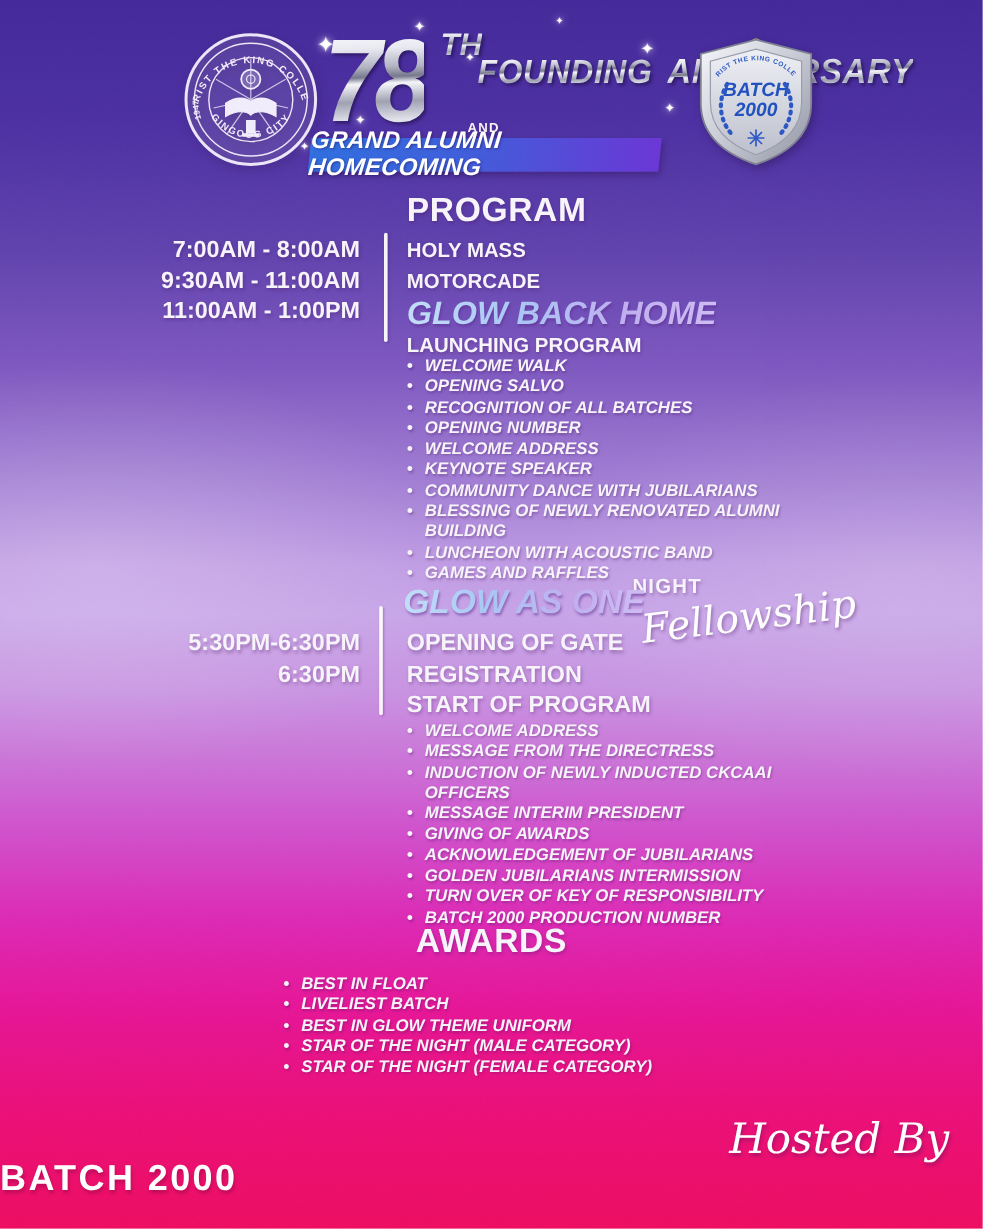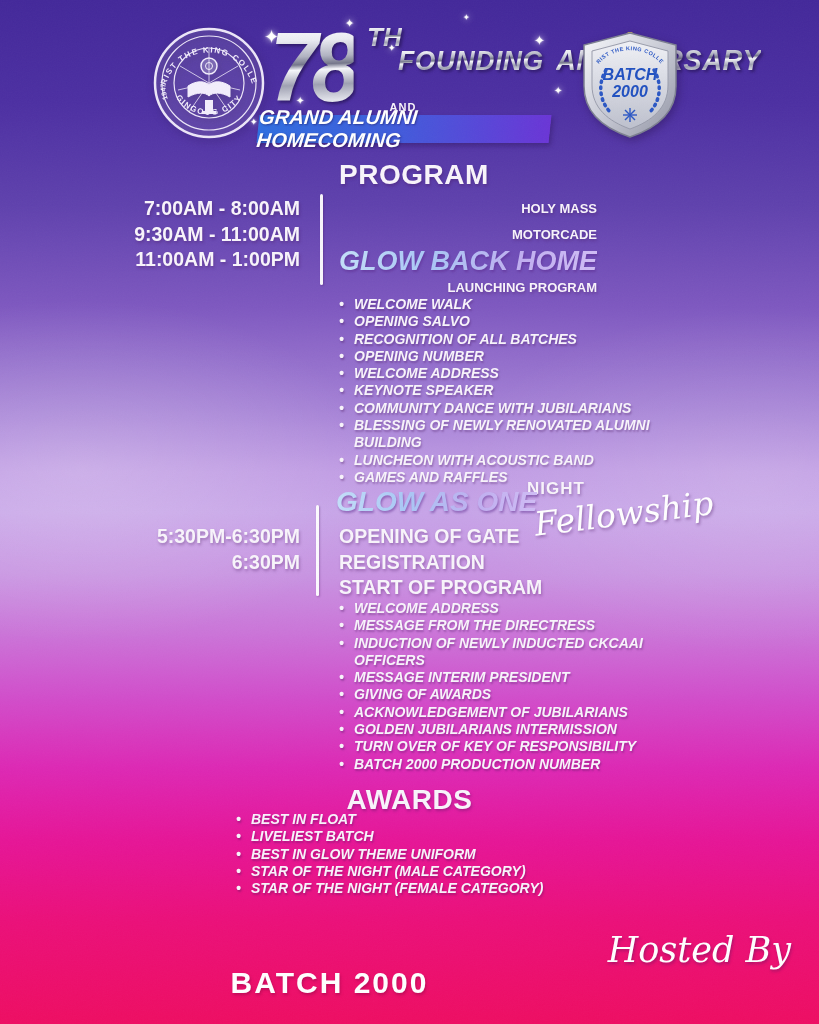--- a/index.html
+++ b/index.html
@@ -61,21 +61,21 @@
 
   .times { left:40px; width:260px; text-align:right; font-size:19.5px; line-height:25.7px; }
   .times-am { top:196px; }
   .times-pm { top:524px; }
   .vdiv { width:3px; background:rgba(255,255,255,.95); border-radius:2px;
           box-shadow:1px 1px 2px rgba(70,20,90,.3); }
   .vdiv-1 { left:320px; top:194px; height:91px; }
   .vdiv-2 { left:316px; top:505px; height:91px; }
 
   .events-am { left:339px; top:196px; }
-  .events-am .ev { font-size:13px; line-height:25.7px;text-align:right; }
+  .events-am .ev { font-size:17px; line-height:25.7px; }
   .glowtxt {
     display:inline-block;
     background: linear-gradient(90deg, #c3def9 0%, #a9c7f5 35%, #c0aff0 70%, #cfbcf5 100%);
     -webkit-background-clip:text; background-clip:text; color:transparent;
     font-weight:bold; font-style:italic;
     filter: drop-shadow(1px 2px 1px rgba(90,40,140,.5));
   }
   .glow-line { font-size:27px; line-height:28px; }
   .events-pm { left:339px; top:524px; font-size:19.5px; line-height:25.7px; }
 
@@ -88,23 +88,23 @@
   .blist-pm { left:339px; top:600px; width:372px; }
   .blist-awards { left:236px; top:811px; width:390px; line-height:17.6px; }
 
   .night-word { left:527px; top:479px; font-size:17px; letter-spacing:1px; }
   .glow-as-one { left:336px; top:487px; font-size:28px; line-height:30px; }
   .script { font-family:"DejaVu Serif", serif; font-style:italic; font-weight:normal;
             color:#ffffff; text-shadow:1px 2px 3px rgba(70,20,90,.4); }
   .fellowship { left:534px; top:494px; font-size:33px; transform:rotate(-7deg); }
 
   
-  .awards-heading { left:0; top:784px; width:819px; text-align:center; font-size:28px; letter-spacing:.5px; }
+  .awards-heading { left:0; top:768px; width:819px; text-align:center; font-size:28px; letter-spacing:.5px; }
   .hosted-by { left:0; top:930px; width:791px; text-align:right; font-size:35px; }
-  .host-name { left:0; top:966px; width:659px; text-align:center; font-size:30px;
+  .host-name { left:0; top:966px; width:659px; font-size:30px;
                color:#ffffff; font-weight:bold; letter-spacing:2px; font-style:normal;
                text-shadow:1px 2px 3px rgba(120,5,60,.4); }
 </style>
 </head>
 <body>
 
 <div class="poster">
 
   <svg class="abs seal-box" viewBox="0 0 114 114">
     <defs>

